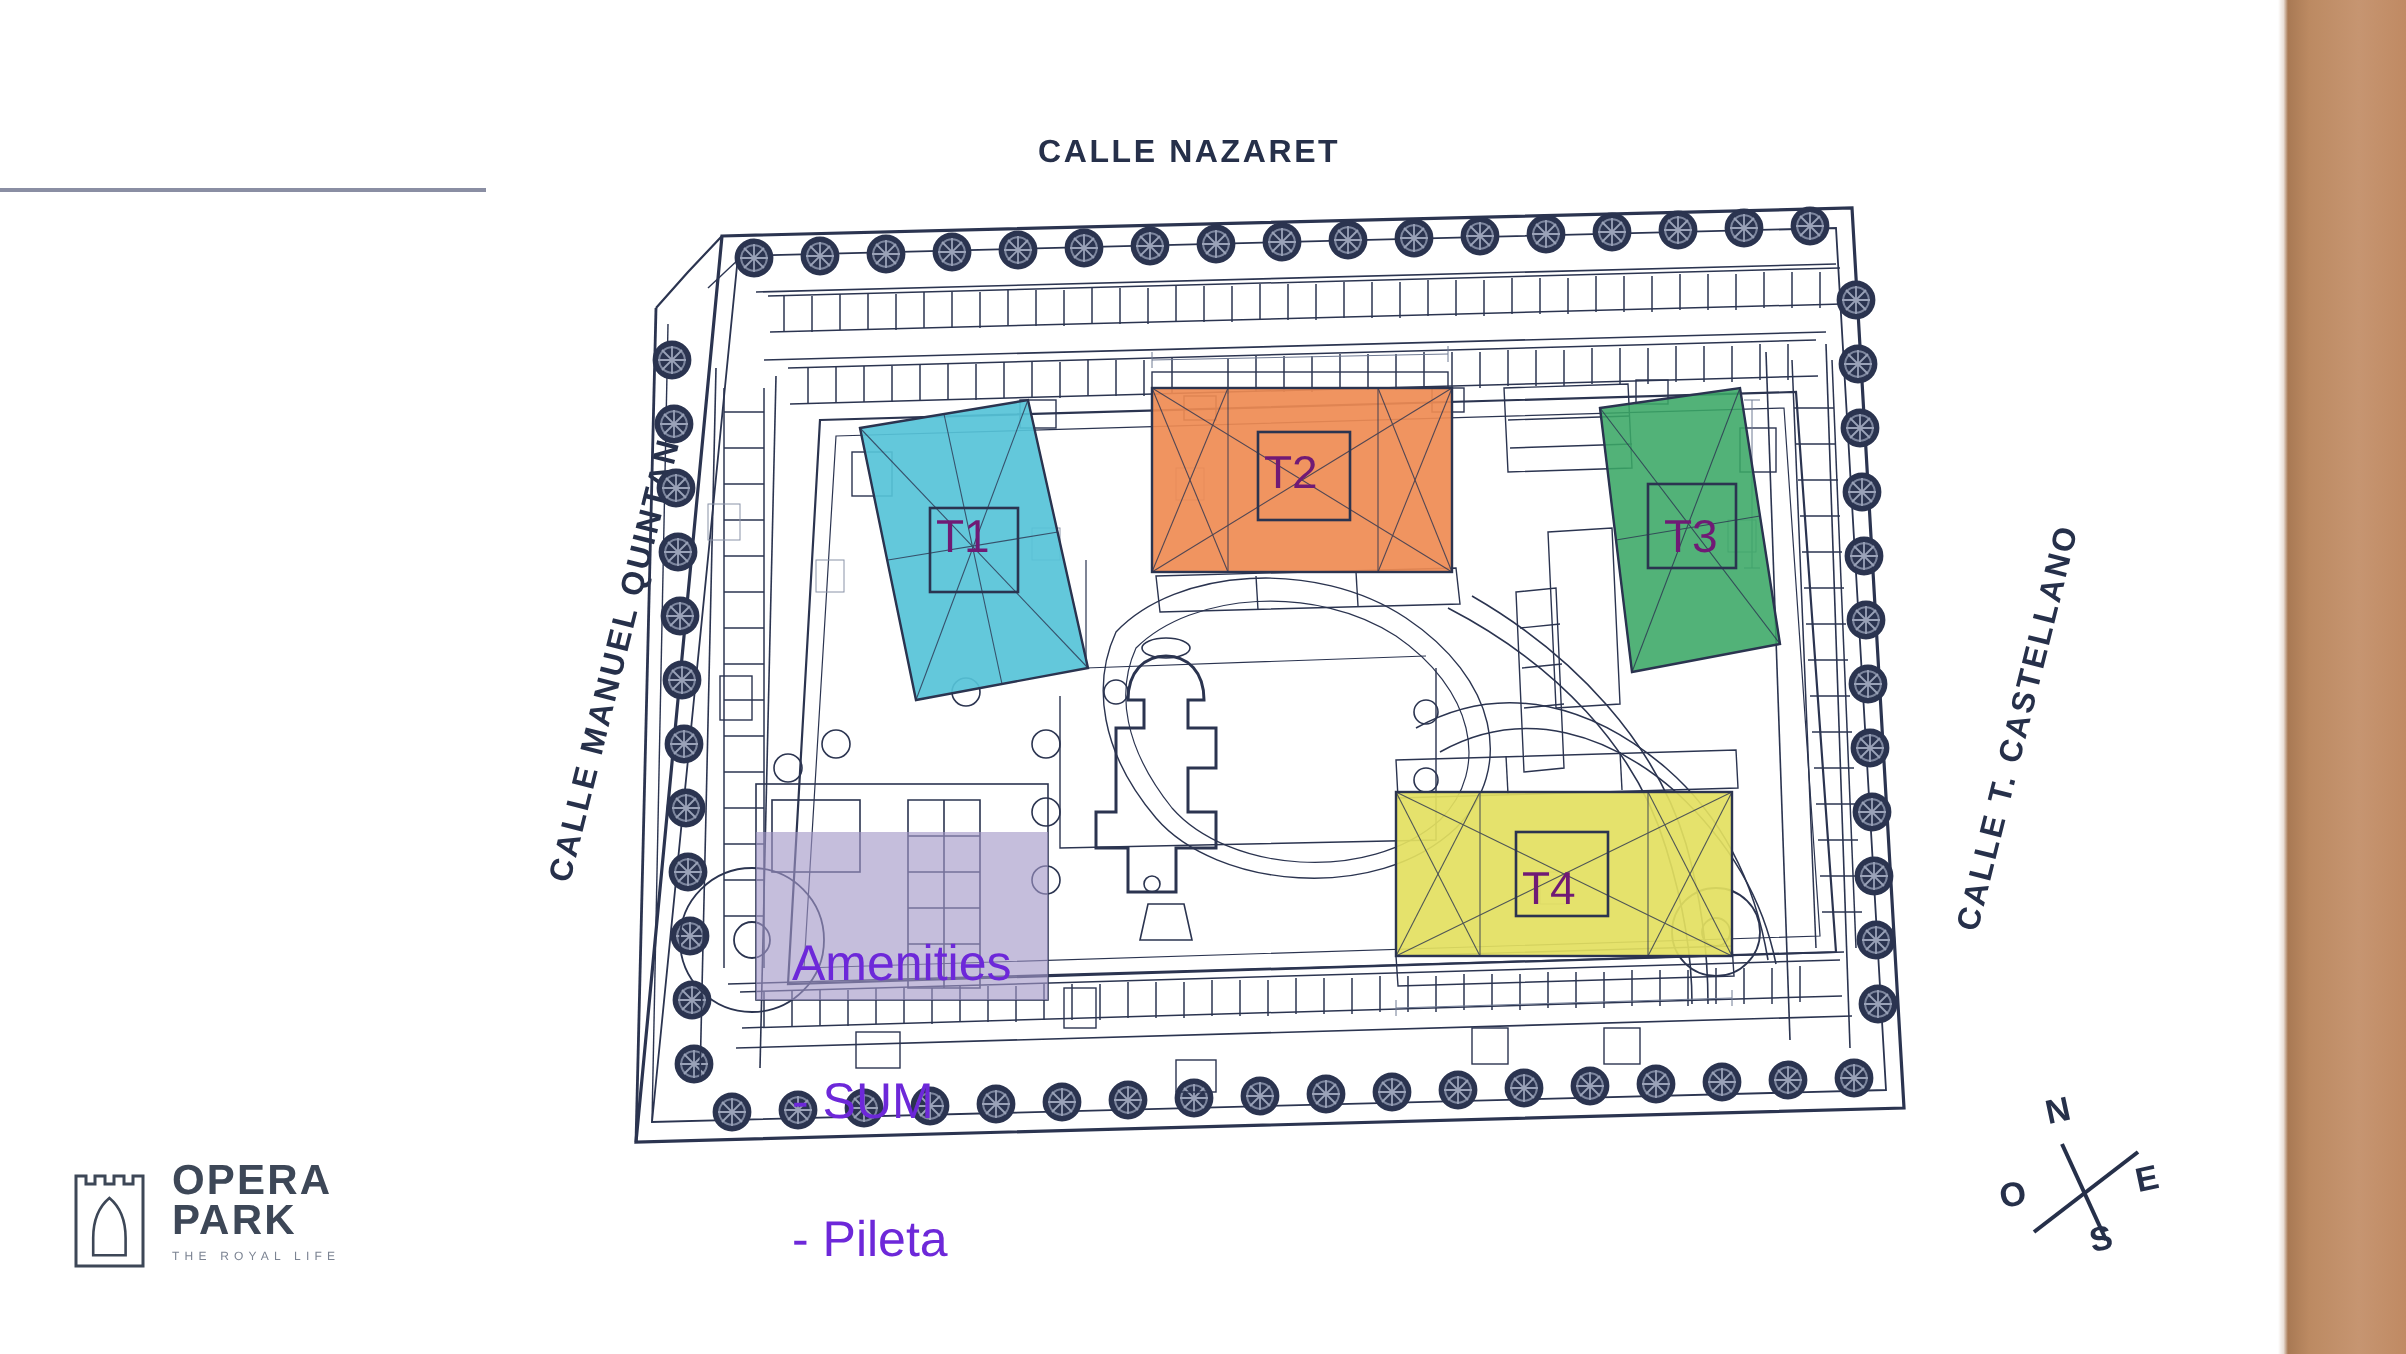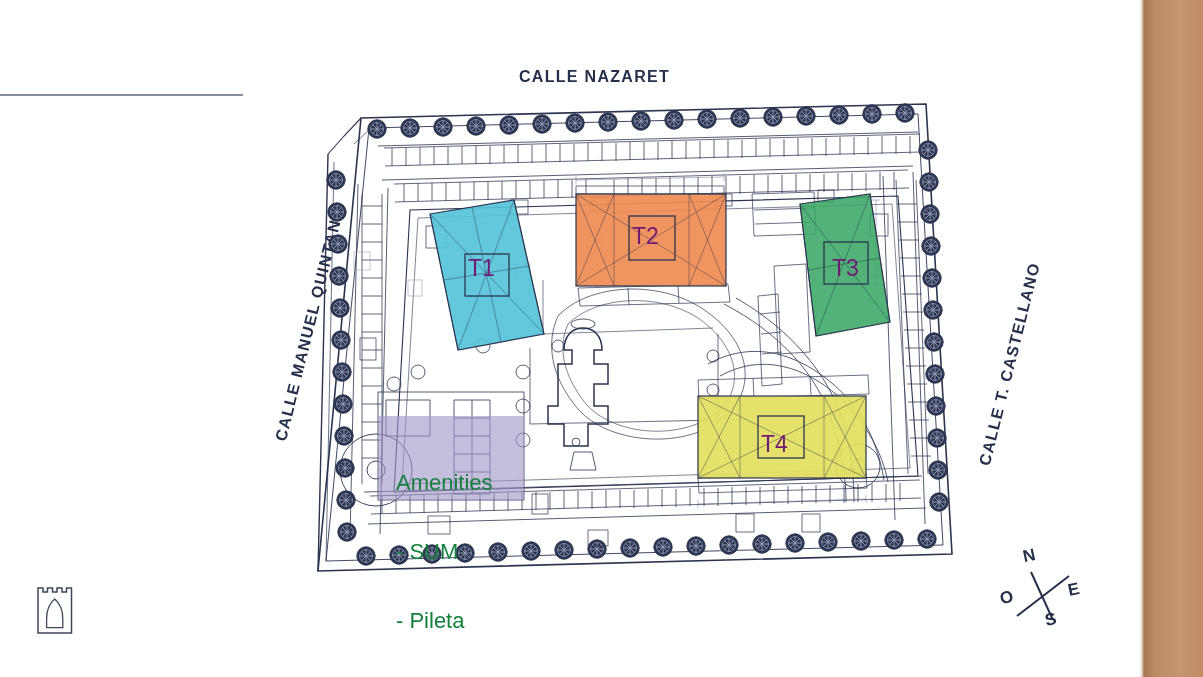--- a/index.html
+++ b/index.html
@@ -79,40 +79,45 @@
   .plan-svg{position:absolute;left:258px;top:84px;}
 
   
   .tower-label{
     position:absolute;font-size:23px;font-weight:normal;color:#701a75;
     font-family:"Liberation Sans", sans-serif;
   }
   
   .amen-text{
     position:absolute;left:396px;top:425px;
-    font-size:22px;line-height:23px;color:#15803d;
+    font-size:25px;line-height:23px;color:#6d28d9;
     white-space:pre;
   }
 </style>
 </head>
 <body>
 
 <div id="stage">
 
   <div class="edge-band-sliver"></div>
   <div class="edge-band"></div>
 
   <div class="title-rule"></div>
 
   <div class="logo">
     <svg class="logo-mark" viewBox="0 0 42 54">
       <path d="M2,12 L2,6 L7,6 L7,10 L11.5,10 L11.5,6 L16.5,6 L16.5,10 L21,10 L21,6 L26,6 L26,10 L30.5,10 L30.5,6 L35.5,6 L35.5,12
                L35.5,51 L2,51 Z" fill="none" stroke="#3d4757" stroke-width="1.5" stroke-linejoin="miter"></path>
       <path d="M18.7,17 C13.3,21.5 10.6,28.5 10.6,37 L10.6,45.6 L26.8,45.6 L26.8,37 C26.8,28.5 24.1,21.5 18.7,17 Z" fill="none" stroke="#3d4757" stroke-width="1.3"></path>
     </svg>
+    <div class="logo-text">
+      <div class="logo-word">OPERA</div>
+      <div class="logo-word">PARK</div>
+      <div class="logo-tag">THE ROYAL LIFE</div>
+    </div>
   </div>
 
   <div class="street street-top">CALLE NAZARET</div>
   <div class="street street-left">CALLE MANUEL QUINTANA</div>
   <div class="street street-right">CALLE T. CASTELLANO</div>
 
   <div class="compass">
     <svg width="95" height="95" viewBox="0 0 95 95">
       <line x1="22" y1="68" x2="74" y2="28" stroke="#26304a" stroke-width="2"></line>
       <line x1="36" y1="24" x2="58" y2="72" stroke="#26304a" stroke-width="2"></line>

